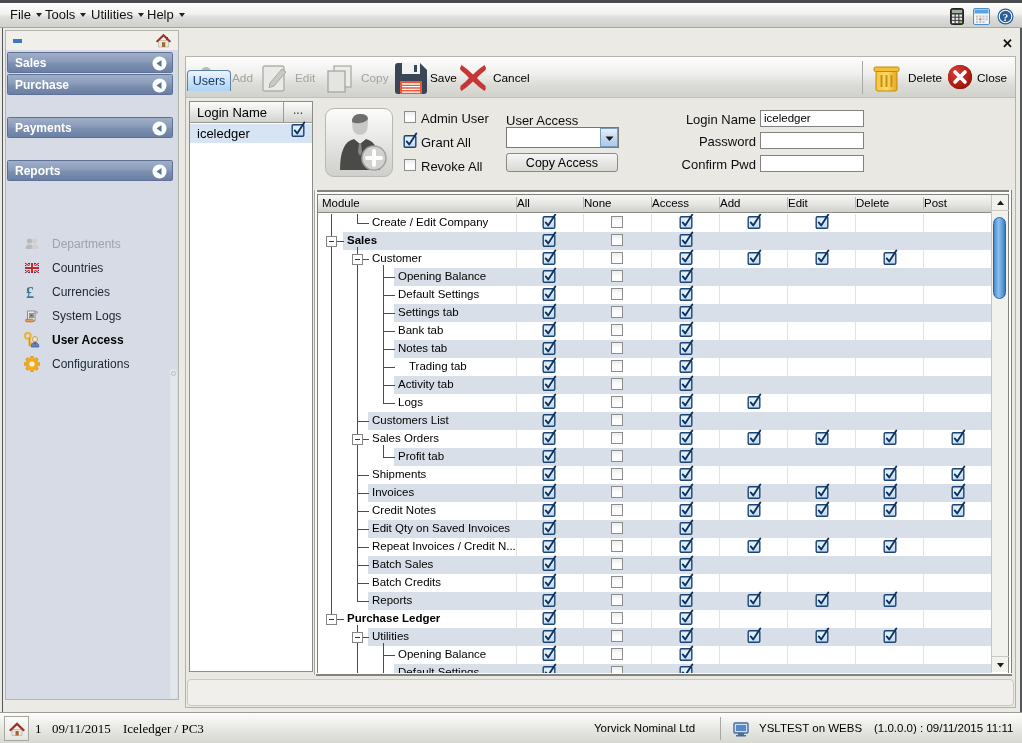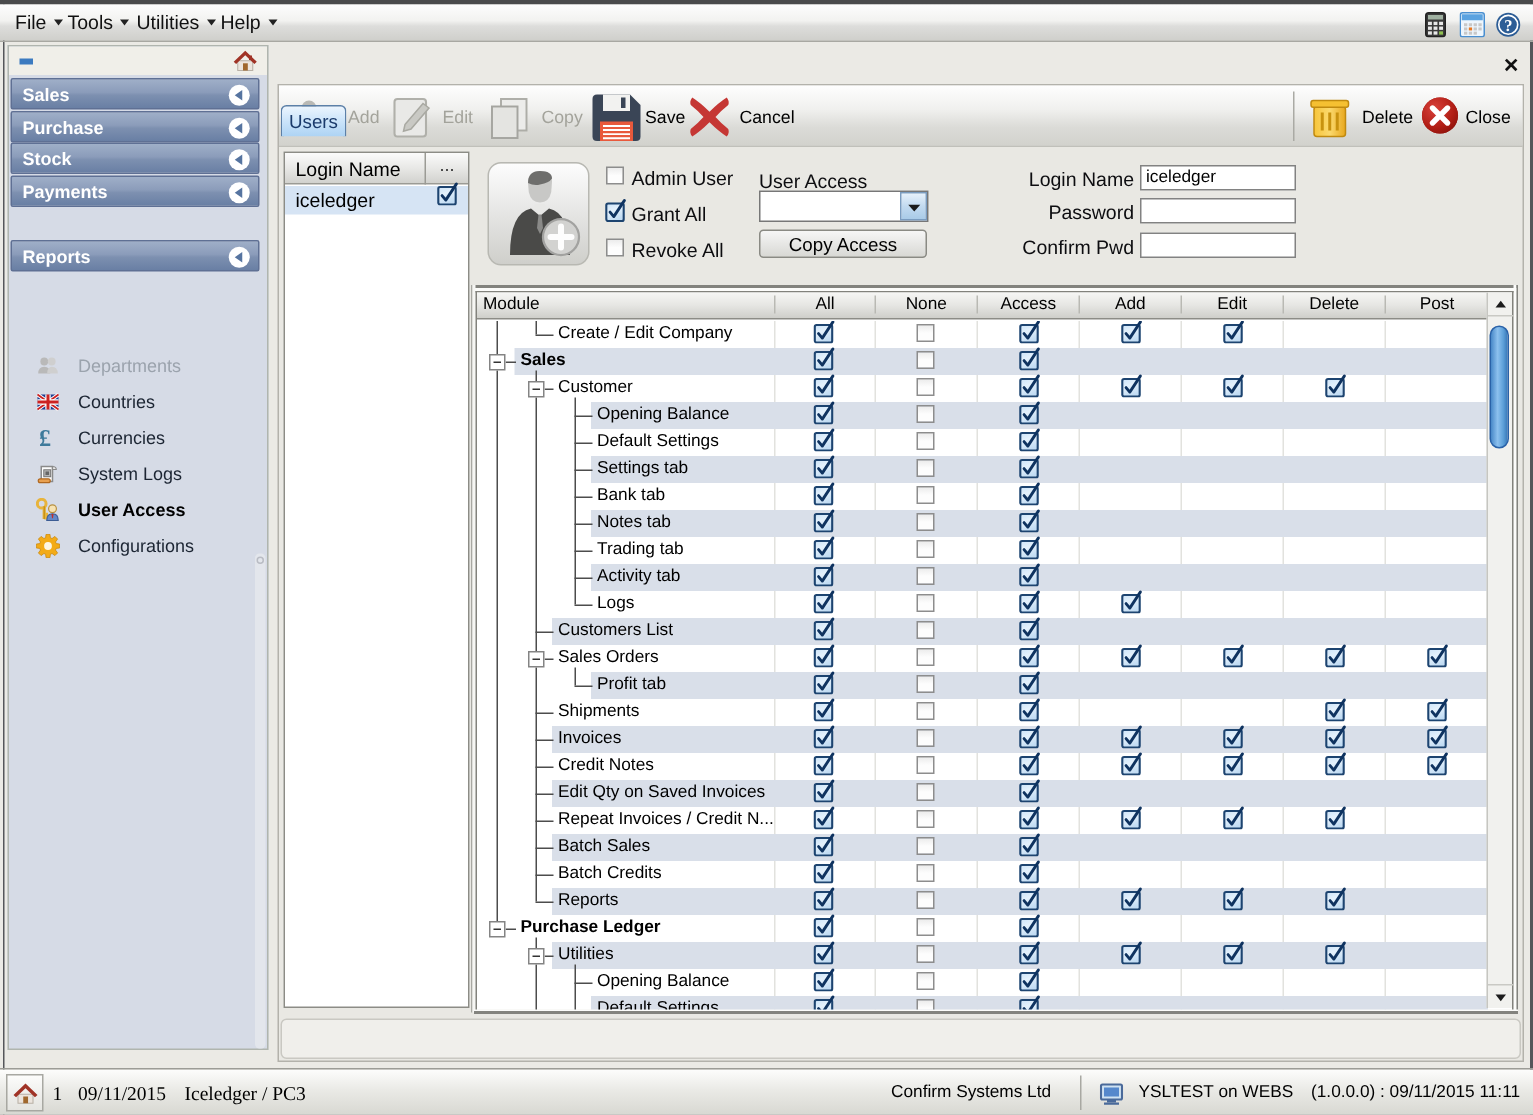--- a/index.html
+++ b/index.html
@@ -66,21 +66,21 @@
   background:linear-gradient(#f6f6f6,#e7e7e5 50%,#d8d8d4); border:1px solid #8a8a84; border-radius:3px;
   font-size:12.5px; text-align:center; padding-top:2px; }
 .fld { position:absolute; left:574px; width:104px; height:17px; background:#fff; border:1px solid #828282; font-size:11.5px; padding:1px 3px; color:#000; }
 
 #tbl { position:absolute; left:131px; top:137px; width:692px; height:479px; background:#fff;
   border:1px solid #82827c; border-bottom:none; }
 .etch { position:absolute; }
 .thead { position:absolute; left:0; top:0; width:690px; height:18px;
   background:linear-gradient(#f6f6f4,#e6e6e3 50%,#cfcfca); border-bottom:1px solid #8c8c86; font-size:11.5px; }
 .thm { position:absolute; left:4px; top:2px; }
-.thc { position:absolute; top:2px; text-align:center; border-left:1px solid #b9b9b3; }
+.thc { position:absolute; top:2px; text-align:left; border-left:1px solid #b9b9b3; }
 .tbody { position:absolute; left:0; top:19px; width:674px; height:459px; overflow:hidden; }
 .colsep { position:absolute; top:0; width:1px; height:459px; background:#e2e2de; }
 .hl { position:absolute; height:18px; background:#d9dfe9; }
 .rt { position:absolute; font-size:11.5px; color:#000; white-space:nowrap; }
 .rt.b { font-weight:bold; }
 .tl { position:absolute; background:#4c4c4c; }
 .eb { position:absolute; width:11px; height:11px; background:#fff; border:1px solid #848484; }
 .eb:after { content:""; position:absolute; left:2px; top:4px; width:5px; height:1px; background:#333; }
 .tsb { position:absolute; right:0px; top:0px; width:17px; height:477px; background:#f1f1ee; border-left:1px solid #c6c6c1; }
 .sbthumb { position:absolute; left:1px; top:22px; width:13px; height:82px; border-radius:7px;
@@ -163,27 +163,20 @@
           <path d="M9.5 4 L9.5 11 L4.5 7.5 Z" fill="#5674a0"></path>
         </svg></span>
     </div>
 <div class="acc" style="top:43px">
       <span>Purchase</span>
       <span class="accarr"><svg width="15" height="15" viewBox="0 0 15 15">
           <circle cx="7.5" cy="7.5" r="7" fill="#fff"></circle>
           <path d="M9.5 4 L9.5 11 L4.5 7.5 Z" fill="#5674a0"></path>
         </svg></span>
     </div>
-<div class="acc" style="top:64px">
-      <span>Stock</span>
-      <span class="accarr"><svg width="15" height="15" viewBox="0 0 15 15">
-          <circle cx="7.5" cy="7.5" r="7" fill="#fff"></circle>
-          <path d="M9.5 4 L9.5 11 L4.5 7.5 Z" fill="#5674a0"></path>
-        </svg></span>
-    </div>
 <div class="acc" style="top:86px">
       <span>Payments</span>
       <span class="accarr"><svg width="15" height="15" viewBox="0 0 15 15">
           <circle cx="7.5" cy="7.5" r="7" fill="#fff"></circle>
           <path d="M9.5 4 L9.5 11 L4.5 7.5 Z" fill="#5674a0"></path>
         </svg></span>
     </div>
 <div class="acc" style="top:129px">
       <span>Reports</span>
       <span class="accarr"><svg width="15" height="15" viewBox="0 0 15 15">
@@ -466,21 +459,21 @@
 <div class="rt" style="left:80px;top:128px">Notes tab</div>
 <svg class="cbk" style="left:224px;top:125px" width="16" height="16" viewBox="0 0 16 16">
 <rect x="1.2" y="3.7" width="11.6" height="11.6" rx="1.2" fill="url(#cbg)" stroke="#1d4470" stroke-width="1.4"></rect>
 <path d="M3.7 9.4 L6.2 12.4 L13.3 1.6" fill="none" stroke="#0f3360" stroke-width="1.9" stroke-linecap="round" stroke-linejoin="round"></path>
 </svg>
 <div class="ucb" style="left:293px;top:128px"></div>
 <svg class="cbk" style="left:361px;top:125px" width="16" height="16" viewBox="0 0 16 16">
 <rect x="1.2" y="3.7" width="11.6" height="11.6" rx="1.2" fill="url(#cbg)" stroke="#1d4470" stroke-width="1.4"></rect>
 <path d="M3.7 9.4 L6.2 12.4 L13.3 1.6" fill="none" stroke="#0f3360" stroke-width="1.9" stroke-linecap="round" stroke-linejoin="round"></path>
 </svg>
-<div class="rt" style="left:80px;top:146px">Trading tab</div>
+<div class="rt" style="left:91px;top:146px">Trading tab</div>
 <svg class="cbk" style="left:224px;top:143px" width="16" height="16" viewBox="0 0 16 16">
 <rect x="1.2" y="3.7" width="11.6" height="11.6" rx="1.2" fill="url(#cbg)" stroke="#1d4470" stroke-width="1.4"></rect>
 <path d="M3.7 9.4 L6.2 12.4 L13.3 1.6" fill="none" stroke="#0f3360" stroke-width="1.9" stroke-linecap="round" stroke-linejoin="round"></path>
 </svg>
 <div class="ucb" style="left:293px;top:146px"></div>
 <svg class="cbk" style="left:361px;top:143px" width="16" height="16" viewBox="0 0 16 16">
 <rect x="1.2" y="3.7" width="11.6" height="11.6" rx="1.2" fill="url(#cbg)" stroke="#1d4470" stroke-width="1.4"></rect>
 <path d="M3.7 9.4 L6.2 12.4 L13.3 1.6" fill="none" stroke="#0f3360" stroke-width="1.9" stroke-linecap="round" stroke-linejoin="round"></path>
 </svg>
 <div class="hl" style="left:76px;top:162px;width:598px"></div>
@@ -817,21 +810,21 @@
   <div id="sthouse">
       <svg style="position:absolute;left:3px;top:3px" width="18" height="18" viewBox="0 0 18 18">
         <path d="M4 9.5 L4 15.5 L14 15.5 L14 9.5 Z" fill="#ece5de" stroke="#b8b0a6" stroke-width="0.7"></path>
         <path d="M1 10 L9 2.3 L17 10 L15.3 11.5 L9 5.5 L2.7 11.5 Z" fill="#a03326"></path>
         <rect x="7.5" y="11" width="3.2" height="4.5" fill="#a0682e"></rect>
       </svg>
     </div>
   <span class="st ser" style="left:35px">1</span>
   <span class="st ser" style="left:52px">09/11/2015</span>
   <span class="st ser" style="left:123px">Iceledger / PC3</span>
-  <span class="st" style="left:594px">Confirm Systems Ltd</span>
+  <span class="st" style="left:594px">Yorvick Nominal Ltd</span>
   <div id="stsep"></div>
   <svg class="abs" style="left:733px;top:9px" width="16" height="15" viewBox="0 0 16 15">
       <rect x="1" y="1" width="14" height="10" rx="1" fill="#cfe2f2" stroke="#4a6a9a" stroke-width="1.4"></rect>
       <rect x="3" y="3" width="10" height="6" fill="#5588cc"></rect>
       <rect x="5" y="11" width="6" height="2" fill="#4a6a9a"></rect>
       <rect x="3" y="13" width="10" height="1.5" fill="#4a6a9a"></rect>
     </svg>
   <span class="st" style="left:759px">YSLTEST on WEBS</span>
   <span class="st" style="left:874px">(1.0.0.0) : 09/11/2015 11:11</span>
 </div>

